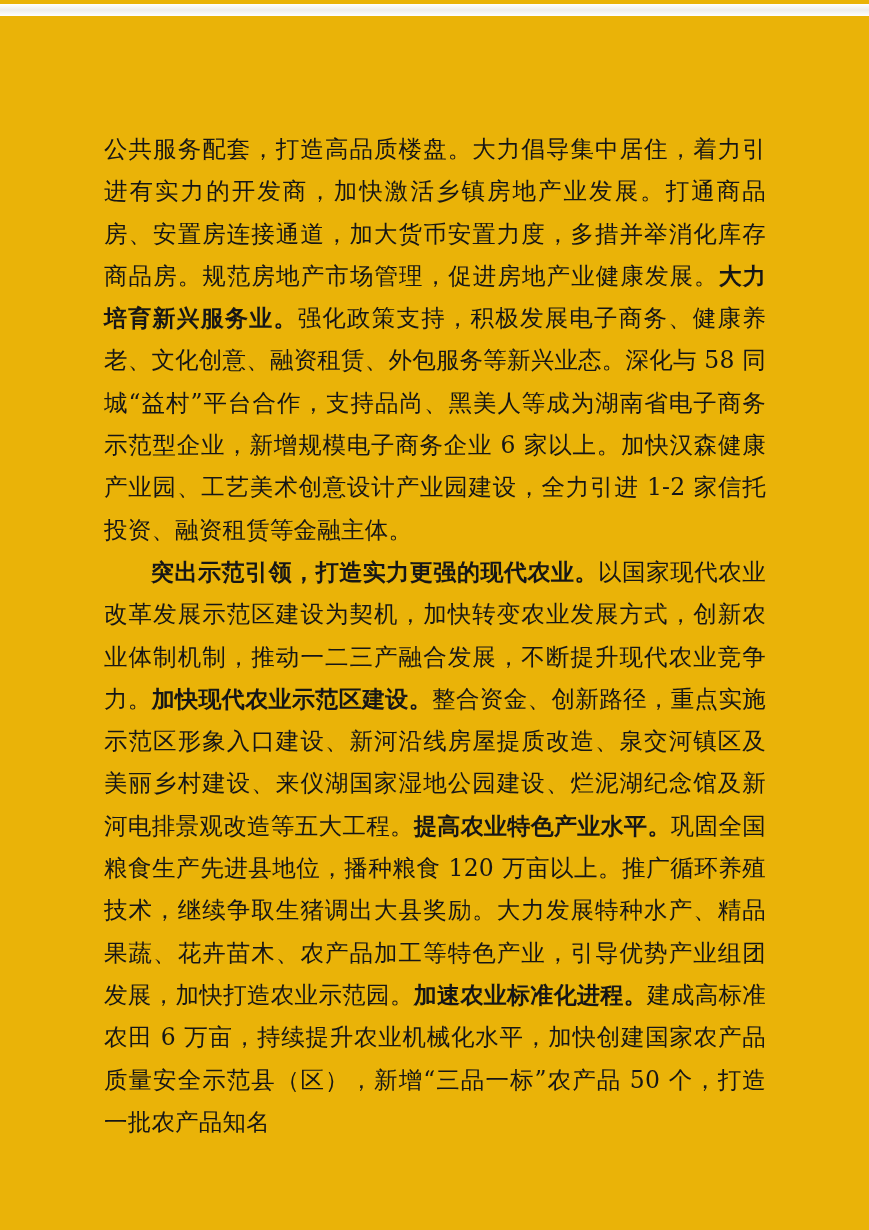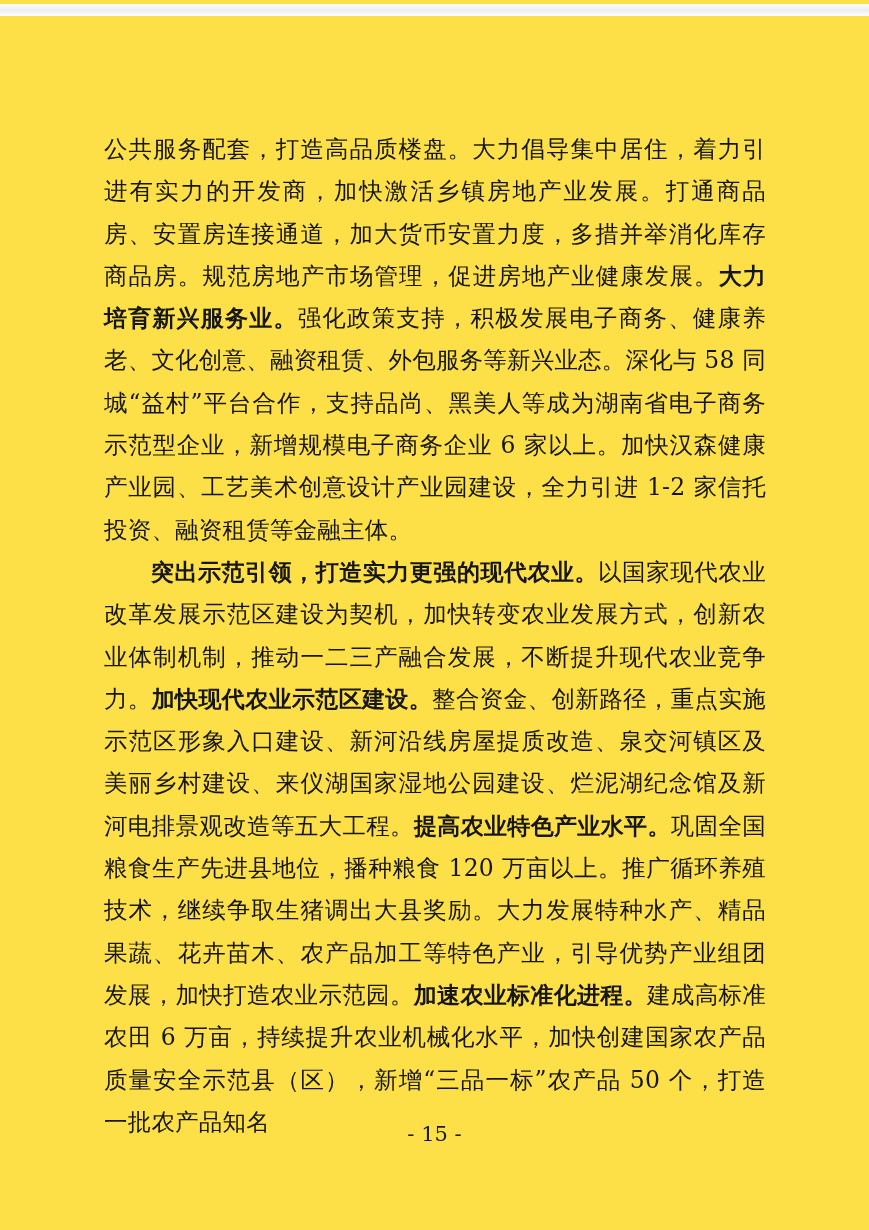--- a/index.html
+++ b/index.html
@@ -4,21 +4,21 @@
 <style>
   html, body {
     margin: 0;
     padding: 0;
     background: #ffffff;
   }
   .page {
     position: relative;
     width: 869px;
     height: 1230px;
-    background: #fde047;
+    background: #eab308;
     overflow: hidden;
     font-family: "DejaVu Serif", "Liberation Serif", serif;
     color: #161616;
   }
   .top-edge {
     position: absolute;
     top: 4px;
     left: 0;
     width: 100%;
     height: 12px;
@@ -63,14 +63,13 @@
 </style>
 </head>
 <body>
 
 <div class="page">
   <div class="top-edge"></div>
   <div class="body-text" id="document-body">
       <p class="para"><span class="run-regular">公共服务配套，打造高品质楼盘。大力倡导集中居住，着力引进有实力的开发商，加快激活乡镇房地产业发展。打通商品房、安置房连接通道，加大货币安置力度，多措并举消化库存商品房。规范房地产市场管理，促进房地产业健康发展。</span><span class="run-bold">大力培育新兴服务业。</span><span class="run-regular">强化政策支持，积极发展电子商务、健康养老、文化创意、融资租赁、外包服务等新兴业态。深化与 58 同城“益村”平台合作，支持品尚、黑美人等成为湖南省电子商务示范型企业，新增规模电子商务企业 6 家以上。加快汉森健康产业园、工艺美术创意设计产业园建设，全力引进 1-2 家信托投资、融资租赁等金融主体。</span></p>
       <p class="para indent"><span class="run-bold">突出示范引领，打造实力更强的现代农业。</span><span class="run-regular">以国家现代农业改革发展示范区建设为契机，加快转变农业发展方式，创新农业体制机制，推动一二三产融合发展，不断提升现代农业竞争力。</span><span class="run-bold">加快现代农业示范区建设。</span><span class="run-regular">整合资金、创新路径，重点实施示范区形象入口建设、新河沿线房屋提质改造、泉交河镇区及美丽乡村建设、来仪湖国家湿地公园建设、烂泥湖纪念馆及新河电排景观改造等五大工程。</span><span class="run-bold">提高农业特色产业水平。</span><span class="run-regular">巩固全国粮食生产先进县地位，播种粮食 120 万亩以上。推广循环养殖技术，继续争取生猪调出大县奖励。大力发展特种水产、精品果蔬、花卉苗木、农产品加工等特色产业，引导优势产业组团发展，加快打造农业示范园。</span><span class="run-bold">加速农业标准化进程。</span><span class="run-regular">建成高标准农田 6 万亩，持续提升农业机械化水平，加快创建国家农产品质量安全示范县（区），新增“三品一标”农产品 50 个，打造一批农产品知名</span></p>
     </div>
-  <div class="page-number">- 15 -</div>
 </div>
 
 </body></html>

